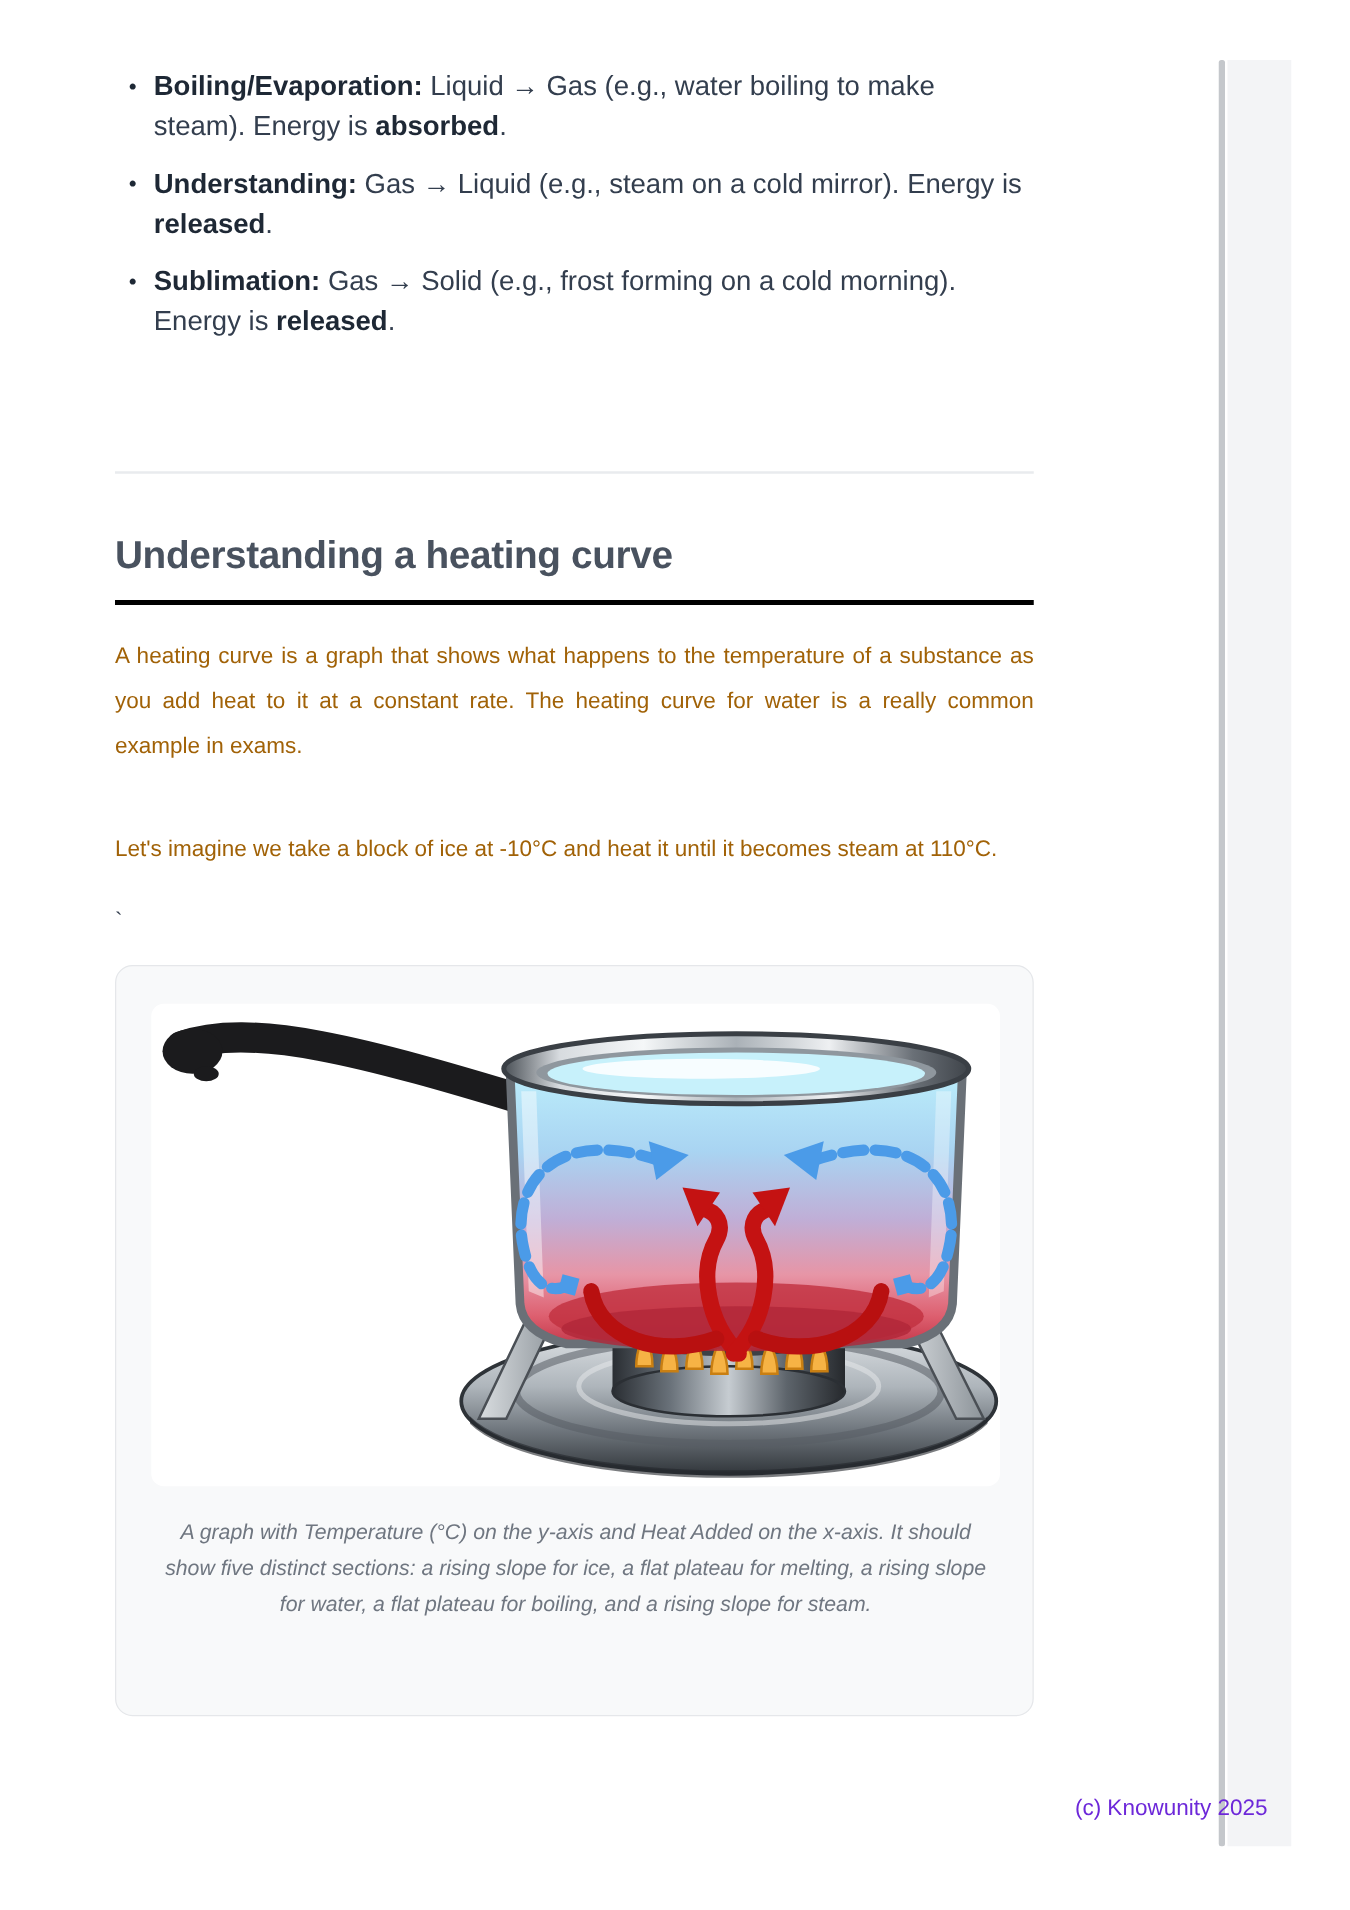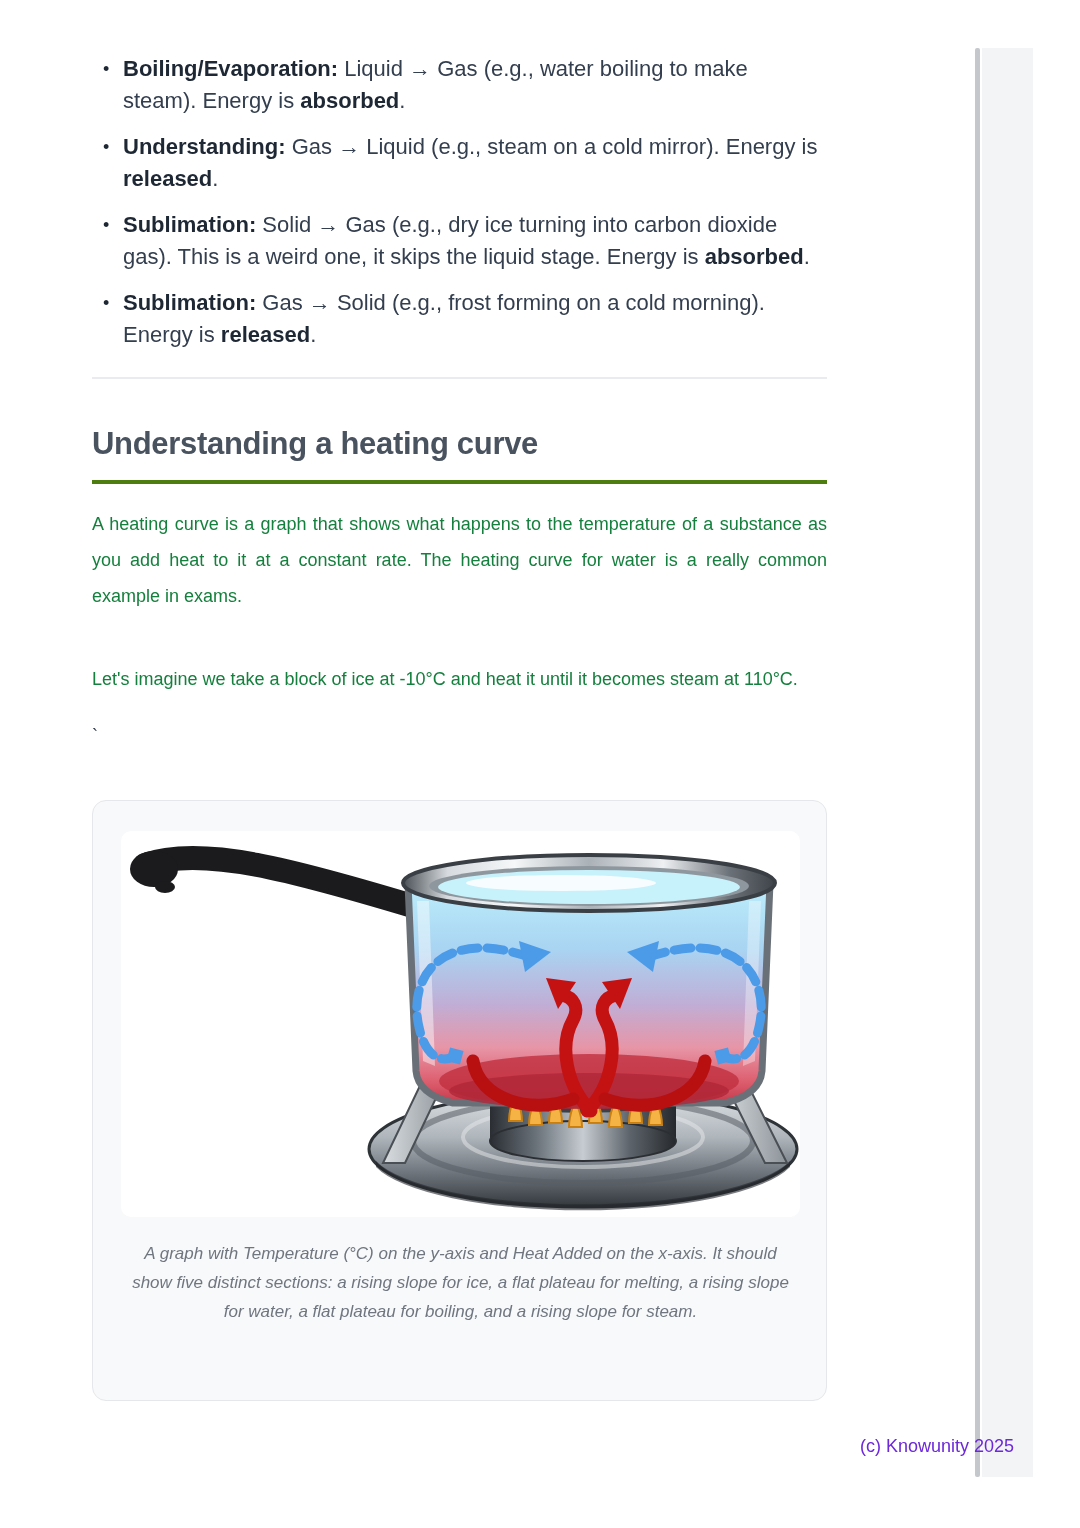--- a/index.html
+++ b/index.html
@@ -20,34 +20,34 @@
     content:"\2022";position:absolute;left:11px;top:0;
     color:#1e2835;font-size:18px;
   }
   ul.bullets strong{color:#1e2835;font-weight:700;}
   
   .divider{position:absolute;left:92px;top:377px;width:735px;height:2px;background:#e9ebee;}
   
   h2.section-heading{
     position:absolute;left:92px;top:424px;width:735px;margin:0;
     font-size:31px;line-height:40px;font-weight:700;color:#49525f;
-    padding-bottom:16px;border-bottom:4px solid #4d7c0f;
+    padding-bottom:16px;border-bottom:4px solid #000000;
     letter-spacing:-0.3px;
   }
   
   p.body-para{
     position:absolute;left:92px;width:735px;margin:0;
-    color:#15803d;font-size:18px;line-height:36px;
+    color:#a16207;font-size:18px;line-height:36px;
   }
   p.para-1{top:506px;text-align:justify;}
   p.para-2{top:632px;margin-top:29px;}
   p.stray{top:718px;font-size:18px;color:#333e4e;}
   
   .figure-card{
-    position:absolute;left:92px;top:800px;width:735px;height:601px;
+    position:absolute;left:92px;top:772px;width:735px;height:601px;
     background:#f8f9fa;border:1px solid #e5e7ea;border-radius:14px;
     box-sizing:border-box;
     padding-left:21px;
   }
   .image-area{
     position:absolute;left:28px;top:30px;width:679px;height:386px;
     background:#ffffff;border-radius:10px;overflow:hidden;
   }
   .image-area svg{display:block;width:679px;height:386px;}
   .figure-caption{
@@ -69,21 +69,20 @@
     position:absolute;left:975px;top:48px;width:5px;height:1429px;
     background:#c4c7cb;border-radius:2px;
   }
 </style>
 </head>
 <body>
 
 <ul class="bullets">
     <li><strong>Boiling/Evaporation:</strong><span> Liquid → Gas (e.g., water boiling to make steam). Energy is </span><strong>absorbed</strong><span>.</span></li>
     <li><strong>Understanding:</strong><span> Gas → Liquid (e.g., steam on a cold mirror). Energy is </span><strong>released</strong><span>.</span></li>
-    <li><strong>Sublimation:</strong><span> Solid → Gas (e.g., dry ice turning into carbon dioxide gas). This is a weird one, it skips the liquid stage. Energy is </span><strong>absorbed</strong><span>.</span></li>
     <li><strong>Sublimation:</strong><span> Gas → Solid (e.g., frost forming on a cold morning). Energy is </span><strong>released</strong><span>.</span></li>
   </ul>
 
 <div class="divider"></div>
 
 <h2 class="section-heading">Understanding a heating curve</h2>
 
 <p class="body-para para-1">A heating curve is a graph that shows what happens to the temperature of a substance as you add heat to it at a constant rate. The heating curve for water is a really common example in exams.</p>
 <p class="body-para para-2">Let's imagine we take a block of ice at -10°C and heat it until it becomes steam at 110°C.</p>
 <p class="body-para stray">`</p>

